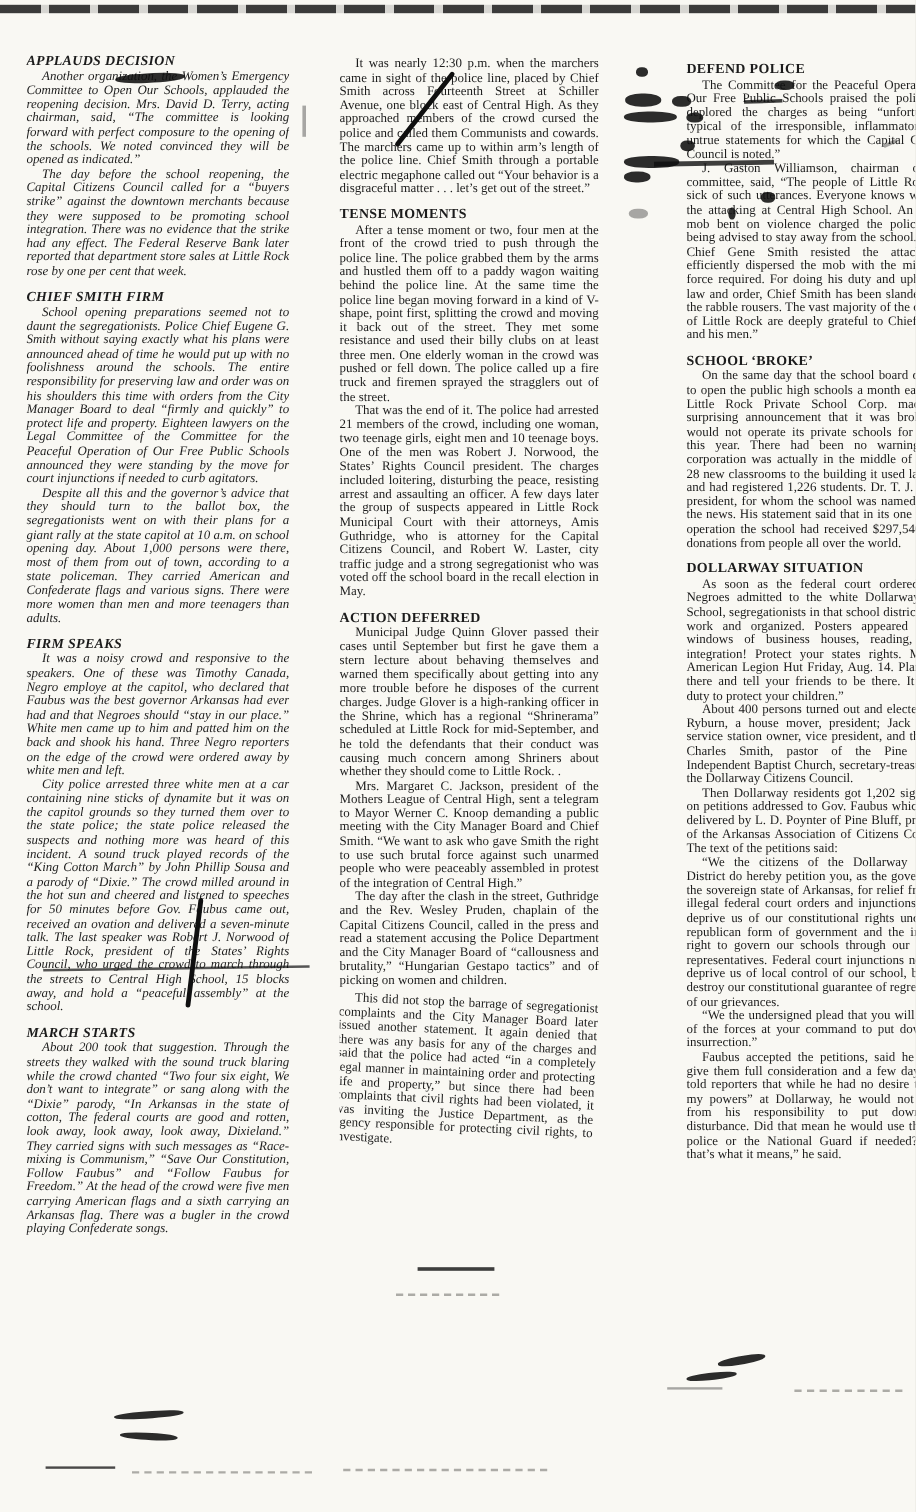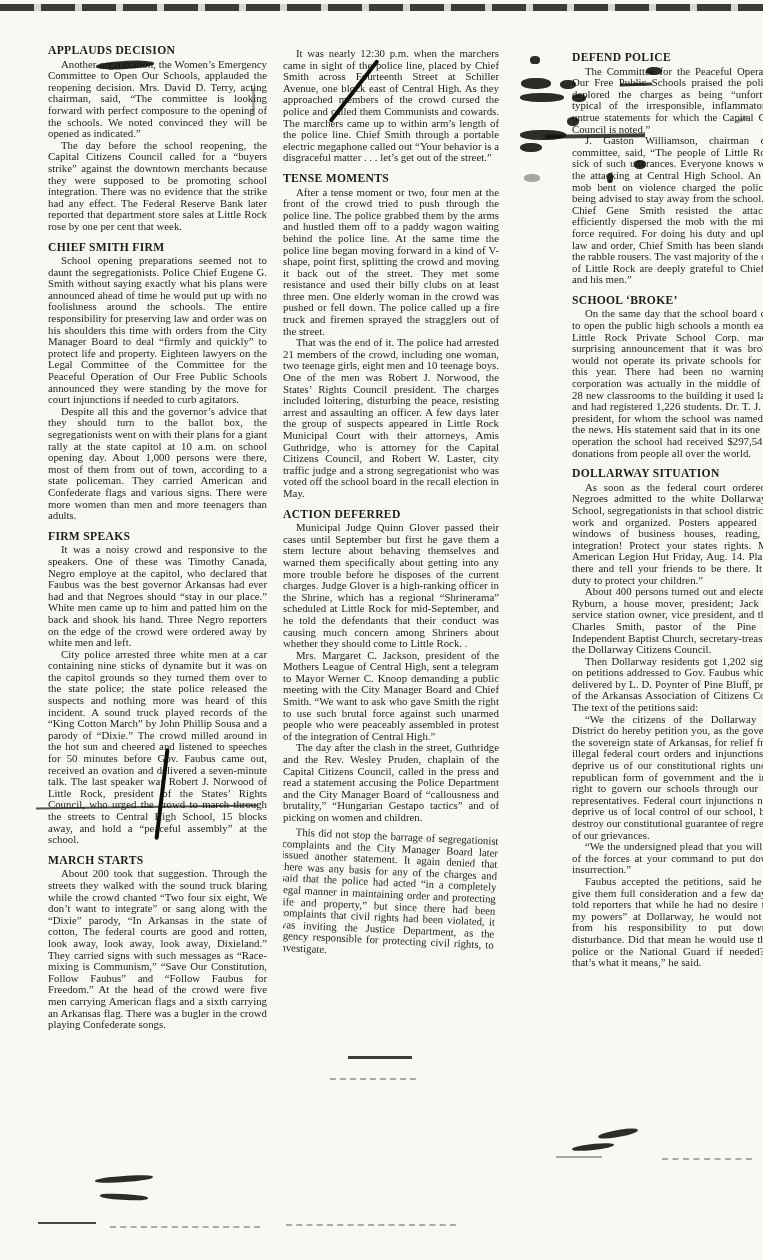--- a/index.html
+++ b/index.html
@@ -6,21 +6,21 @@
   .page {
     position:relative; width:763px; height:1260px; margin:0 auto;
     background:#f9f8f3; overflow:hidden;
     font-family:"Liberation Serif","DejaVu Serif",serif; color:#1c1c1c;
   }
   .scan-edge {
     position:absolute; top:4px; left:0; width:763px; height:7px; opacity:.85;
     background:repeating-linear-gradient(90deg,#1a1a1a 0 34px, rgba(26,26,26,.18) 34px 41px);
   }
   .col { position:absolute; font-size:10.8px; line-height:11.6px; text-align:justify; overflow:hidden; }
-  #col-0 { left:48px;  top:45px; width:219px; height:1180px; }
+  #col-0 { left:22px;  top:45px; width:219px; height:1180px;font-style:italic; }
   #col-1 { left:283px; top:48px; width:216px; height:1175px; }
   #col-2 { left:524px; top:52px; width:222px; height:1160px;margin-left:48px; }
   .heading { font-weight:700; font-size:11.6px; letter-spacing:.3px; margin:9px 0 2px 0; }
   .section:first-child .heading { margin-top:0; }
   .para { margin:0; text-indent:13px; }
   .tilted { transform:rotate(2.6deg); transform-origin:0 0; margin-top:2px; }
   
   .ink  { position:absolute; background:#0f0f0f; border-radius:45%; opacity:.88; }
   .mark { position:absolute; background:#0f0f0f; }
   .dash { position:absolute; border-top:2px dashed #6f6e68; opacity:.55; height:0; }

